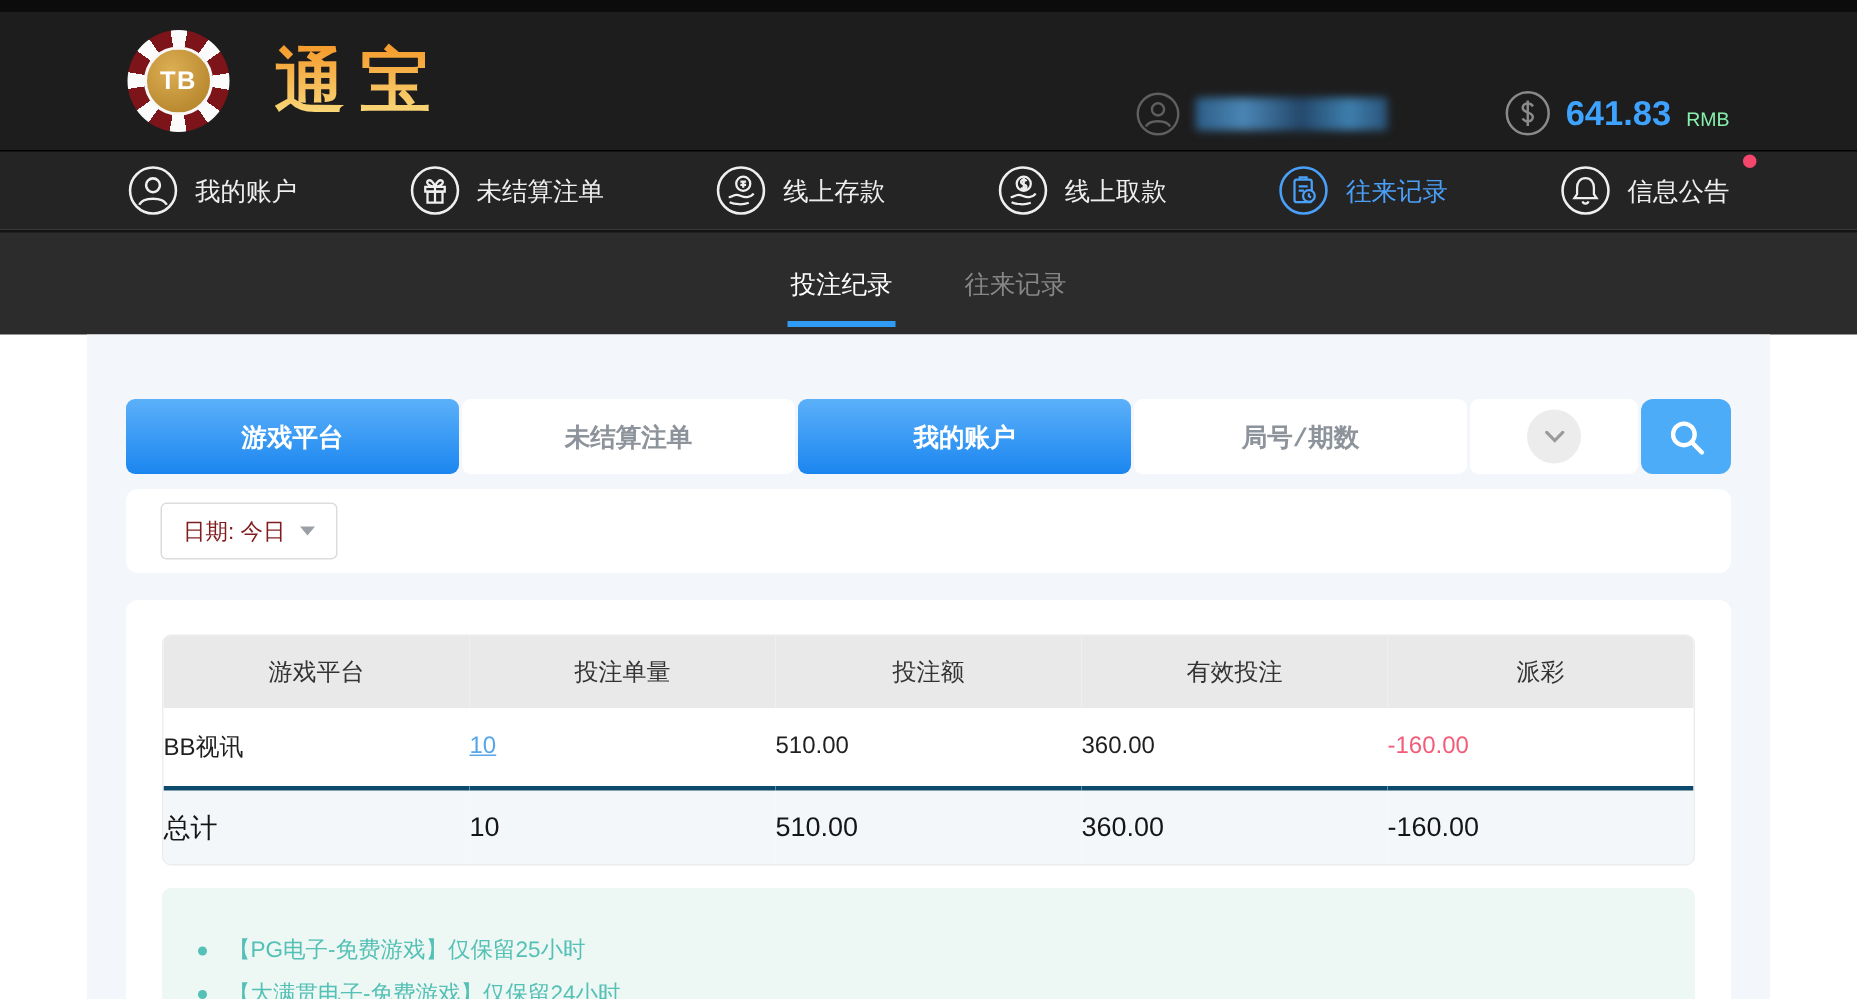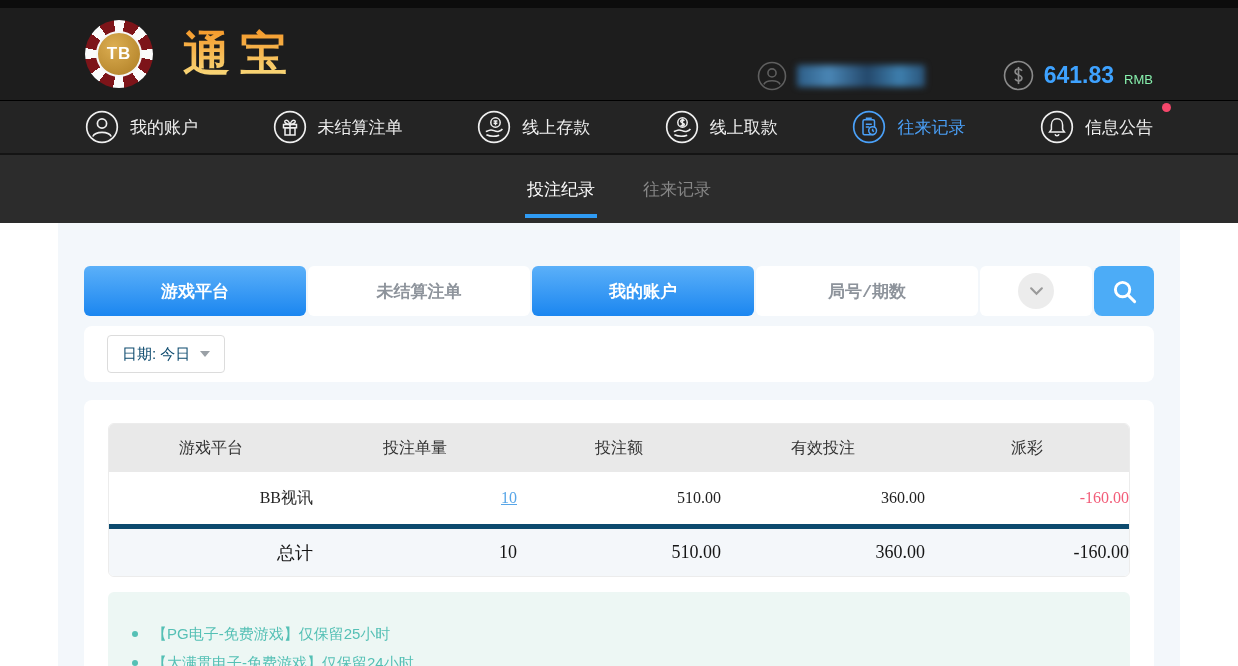--- a/index.html
+++ b/index.html
@@ -63,33 +63,33 @@
   .chev-btn { flex:0 0 112px; background:#fff; border:none; border-radius:6px;
           display:flex; align-items:center; justify-content:center; cursor:pointer; }
   .chev-circle { width:36px; height:36px; border-radius:50%; background:#ececec;
           display:flex; align-items:center; justify-content:center; }
   .search-btn { flex:1; background:#4cacf7; border:none; border-radius:8px;
           display:flex; align-items:center; justify-content:center; cursor:pointer; }
 
   .date-card { margin-top:10px; height:56px; background:#fff; border-radius:8px;
           display:flex; align-items:center; padding:0 23px; }
   .date-btn { border:1px solid #dcdcdc; border-radius:4px; height:38px; padding:0 14px;
-          display:flex; align-items:center; gap:10px; color:#0c4a6e; font-size:15px;
+          display:flex; align-items:center; gap:10px; color:#7f1d1d; font-size:15px;
           background:#fff; cursor:pointer; font-family:"Liberation Sans", sans-serif; }
   .caret-down { width:0; height:0; border-left:5px solid transparent;
           border-right:5px solid transparent; border-top:6px solid #9aa0a6; }
 
   .table-card { margin-top:18px; background:#fff; border-radius:8px 8px 0 0;
           padding:23px 24px 33px; }
   .table-wrap { border:1px solid #ececec; border-radius:6px; overflow:hidden; }
   table { width:100%; border-collapse:separate; border-spacing:0; }
   thead th { height:48px; background:#e9e9e9; font-weight:400; font-size:16px;
              color:#333; text-align:center; width:20%; }
-  tbody td { height:52px; text-align:right; font-size:16px; color:#1f1f1f; background:#fff;font-family:Liberation Serif, serif; }
-  tr.total td { background:#f4f7fa; font-size:18px; color:#151515; border-top:5px solid #0c4a6e; }
+  tbody td { height:52px; text-align:left; font-size:16px; color:#1f1f1f; background:#fff; }
+  tr.total td { background:#f4f7fa; font-size:18px; color:#151515; border-top:3px solid #0c4a6e; }
   .payout { color:#f25c78; }
   a.count-link { color:#58a6e8; text-decoration:underline; cursor:pointer; }
 
   .notes { margin-top:15px; background:#edf7f4; border-radius:6px;
            padding:27px 0 12px; list-style:none; }
   .notes li { color:#55c0b5; font-size:15px; line-height:29px; padding-left:44px; position:relative; }
   .notes li::before { content:""; position:absolute; left:24px; top:12px; width:6px; height:6px;
            border-radius:50%; background:#55c0b5; }
 </style>
 </head>

